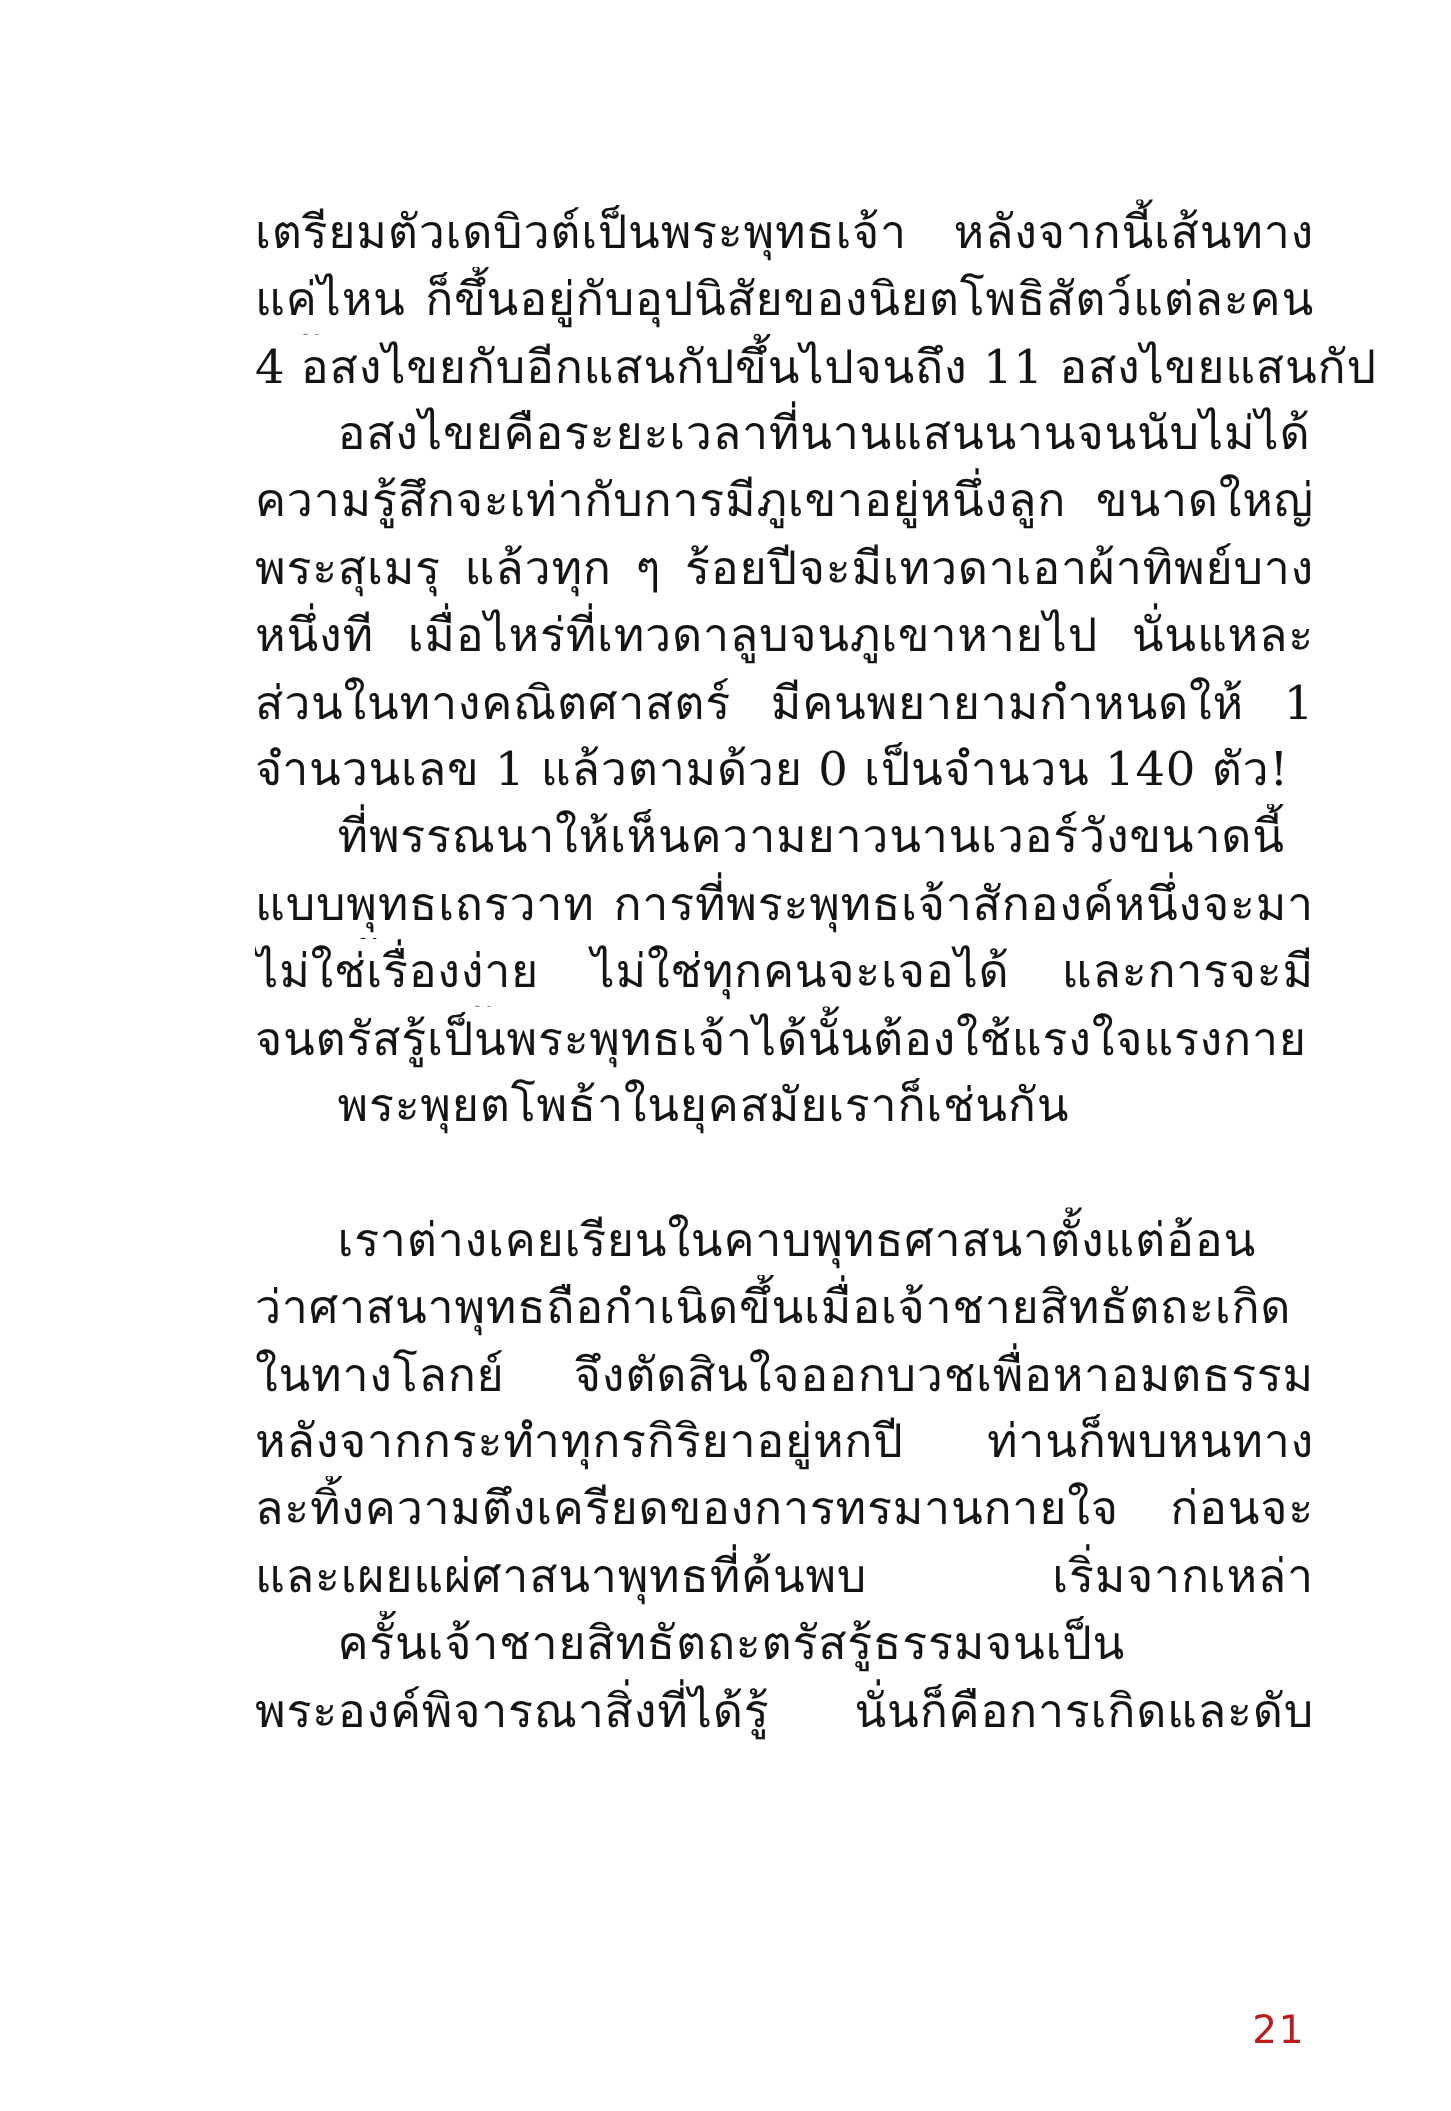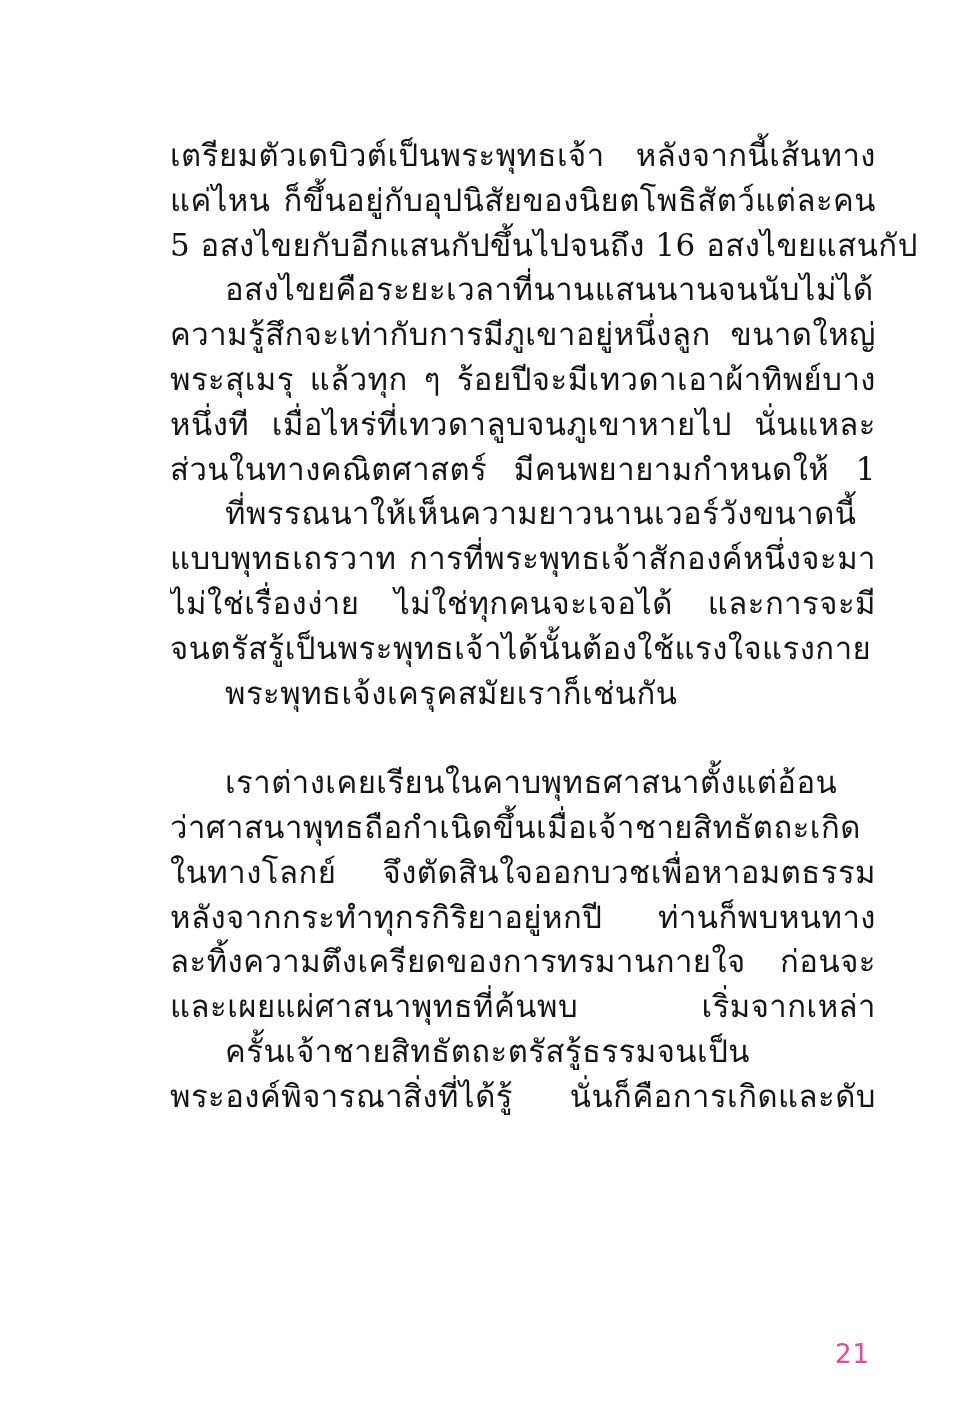--- a/index.html
+++ b/index.html
@@ -51,42 +51,43 @@
   }
   .page-number {
     position: absolute;
     left: 170px;
     top: 1338px;
     width: 700px;
     text-align: right;
     font-family: "DejaVu Sans", "Liberation Sans", sans-serif;
     font-size: 26px;
     line-height: 32px;
-    color: #ec4899;
+    color: #b91c1c;
     letter-spacing: 1px;
   }
 </style>
 </head>
 <body>
 
 <div class="page">
   <div class="text-block">
       <div class="line justify">เตรียมตัวเดบิวต์เป็นพระพุทธเจ้า หลังจากนี้เส้นทางจะยาวนาน</div>
       <div class="line justify">แค่ไหน ก็ขึ้นอยู่กับอุปนิสัยของนิยตโพธิสัตว์แต่ละคน มีตั้งแต่</div>
-      <div class="line">5 อสงไขยกับอีกแสนกัปขึ้นไปจนถึง 16 อสงไขยแสนกัป</div>
+      <div class="line">4 อสงไขยกับอีกแสนกัปขึ้นไปจนถึง 11 อสงไขยแสนกัป</div>
       <div class="line indent justify">อสงไขยคือระยะเวลาที่นานแสนนานจนนับไม่ได้ ในทาง</div>
       <div class="line justify">ความรู้สึกจะเท่ากับการมีภูเขาอยู่หนึ่งลูก ขนาดใหญ่เท่าเขา</div>
       <div class="line justify">พระสุเมรุ แล้วทุก ๆ ร้อยปีจะมีเทวดาเอาผ้าทิพย์บางใสมาลูบ</div>
       <div class="line justify">หนึ่งที เมื่อไหร่ที่เทวดาลูบจนภูเขาหายไป นั่นแหละคือ 1 อสงไขย</div>
       <div class="line justify">ส่วนในทางคณิตศาสตร์ มีคนพยายามกำหนดให้ 1 อสงไขยเท่ากับ</div>
+      <div class="line">จำนวนเลข 1 แล้วตามด้วย 0 เป็นจำนวน 140 ตัว!</div>
       <div class="line indent justify">ที่พรรณนาให้เห็นความยาวนานเวอร์วังขนาดนี้ จะสื่อว่าในคติ</div>
       <div class="line justify">แบบพุทธเถรวาท การที่พระพุทธเจ้าสักองค์หนึ่งจะมาอุบัตินั้น</div>
       <div class="line justify">ไม่ใช่เรื่องง่าย ไม่ใช่ทุกคนจะเจอได้ และการจะมีใครสักคนตั้งใจ</div>
       <div class="line justify">จนตรัสรู้เป็นพระพุทธเจ้าได้นั้นต้องใช้แรงใจแรงกายมหาศาล</div>
-      <div class="line indent">พระพุทธเจ้งเครุคสมัยเราก็เช่นกัน</div>
+      <div class="line indent">พระพุยตโพธ้าในยุคสมัยเราก็เช่นกัน</div>
       <div class="line indent gap-before justify">เราต่างเคยเรียนในคาบพุทธศาสนาตั้งแต่อ้อนแต่ออก</div>
       <div class="line justify">ว่าศาสนาพุทธถือกำเนิดขึ้นเมื่อเจ้าชายสิทธัตถะเกิดความเบื่อหน่าย</div>
       <div class="line justify">ในทางโลกย์ จึงตัดสินใจออกบวชเพื่อหาอมตธรรมเพื่อหลุดพ้น</div>
       <div class="line justify">หลังจากกระทำทุกรกิริยาอยู่หกปี ท่านก็พบหนทางสายกลาง</div>
       <div class="line justify">ละทิ้งความตึงเครียดของการทรมานกายใจ ก่อนจะบรรลุธรรม</div>
       <div class="line justify">และเผยแผ่ศาสนาพุทธที่ค้นพบ เริ่มจากเหล่าปัญจวัคคีย์ที่เป็นสงฆ์</div>
       <div class="line indent justify">ครั้นเจ้าชายสิทธัตถะตรัสรู้ธรรมจนเป็นพระพุทธเจ้าแล้ว</div>
       <div class="line justify">พระองค์พิจารณาสิ่งที่ได้รู้ นั่นก็คือการเกิดและดับแห่งธรรมของ</div>
     </div>
   <div class="page-number">21</div>

